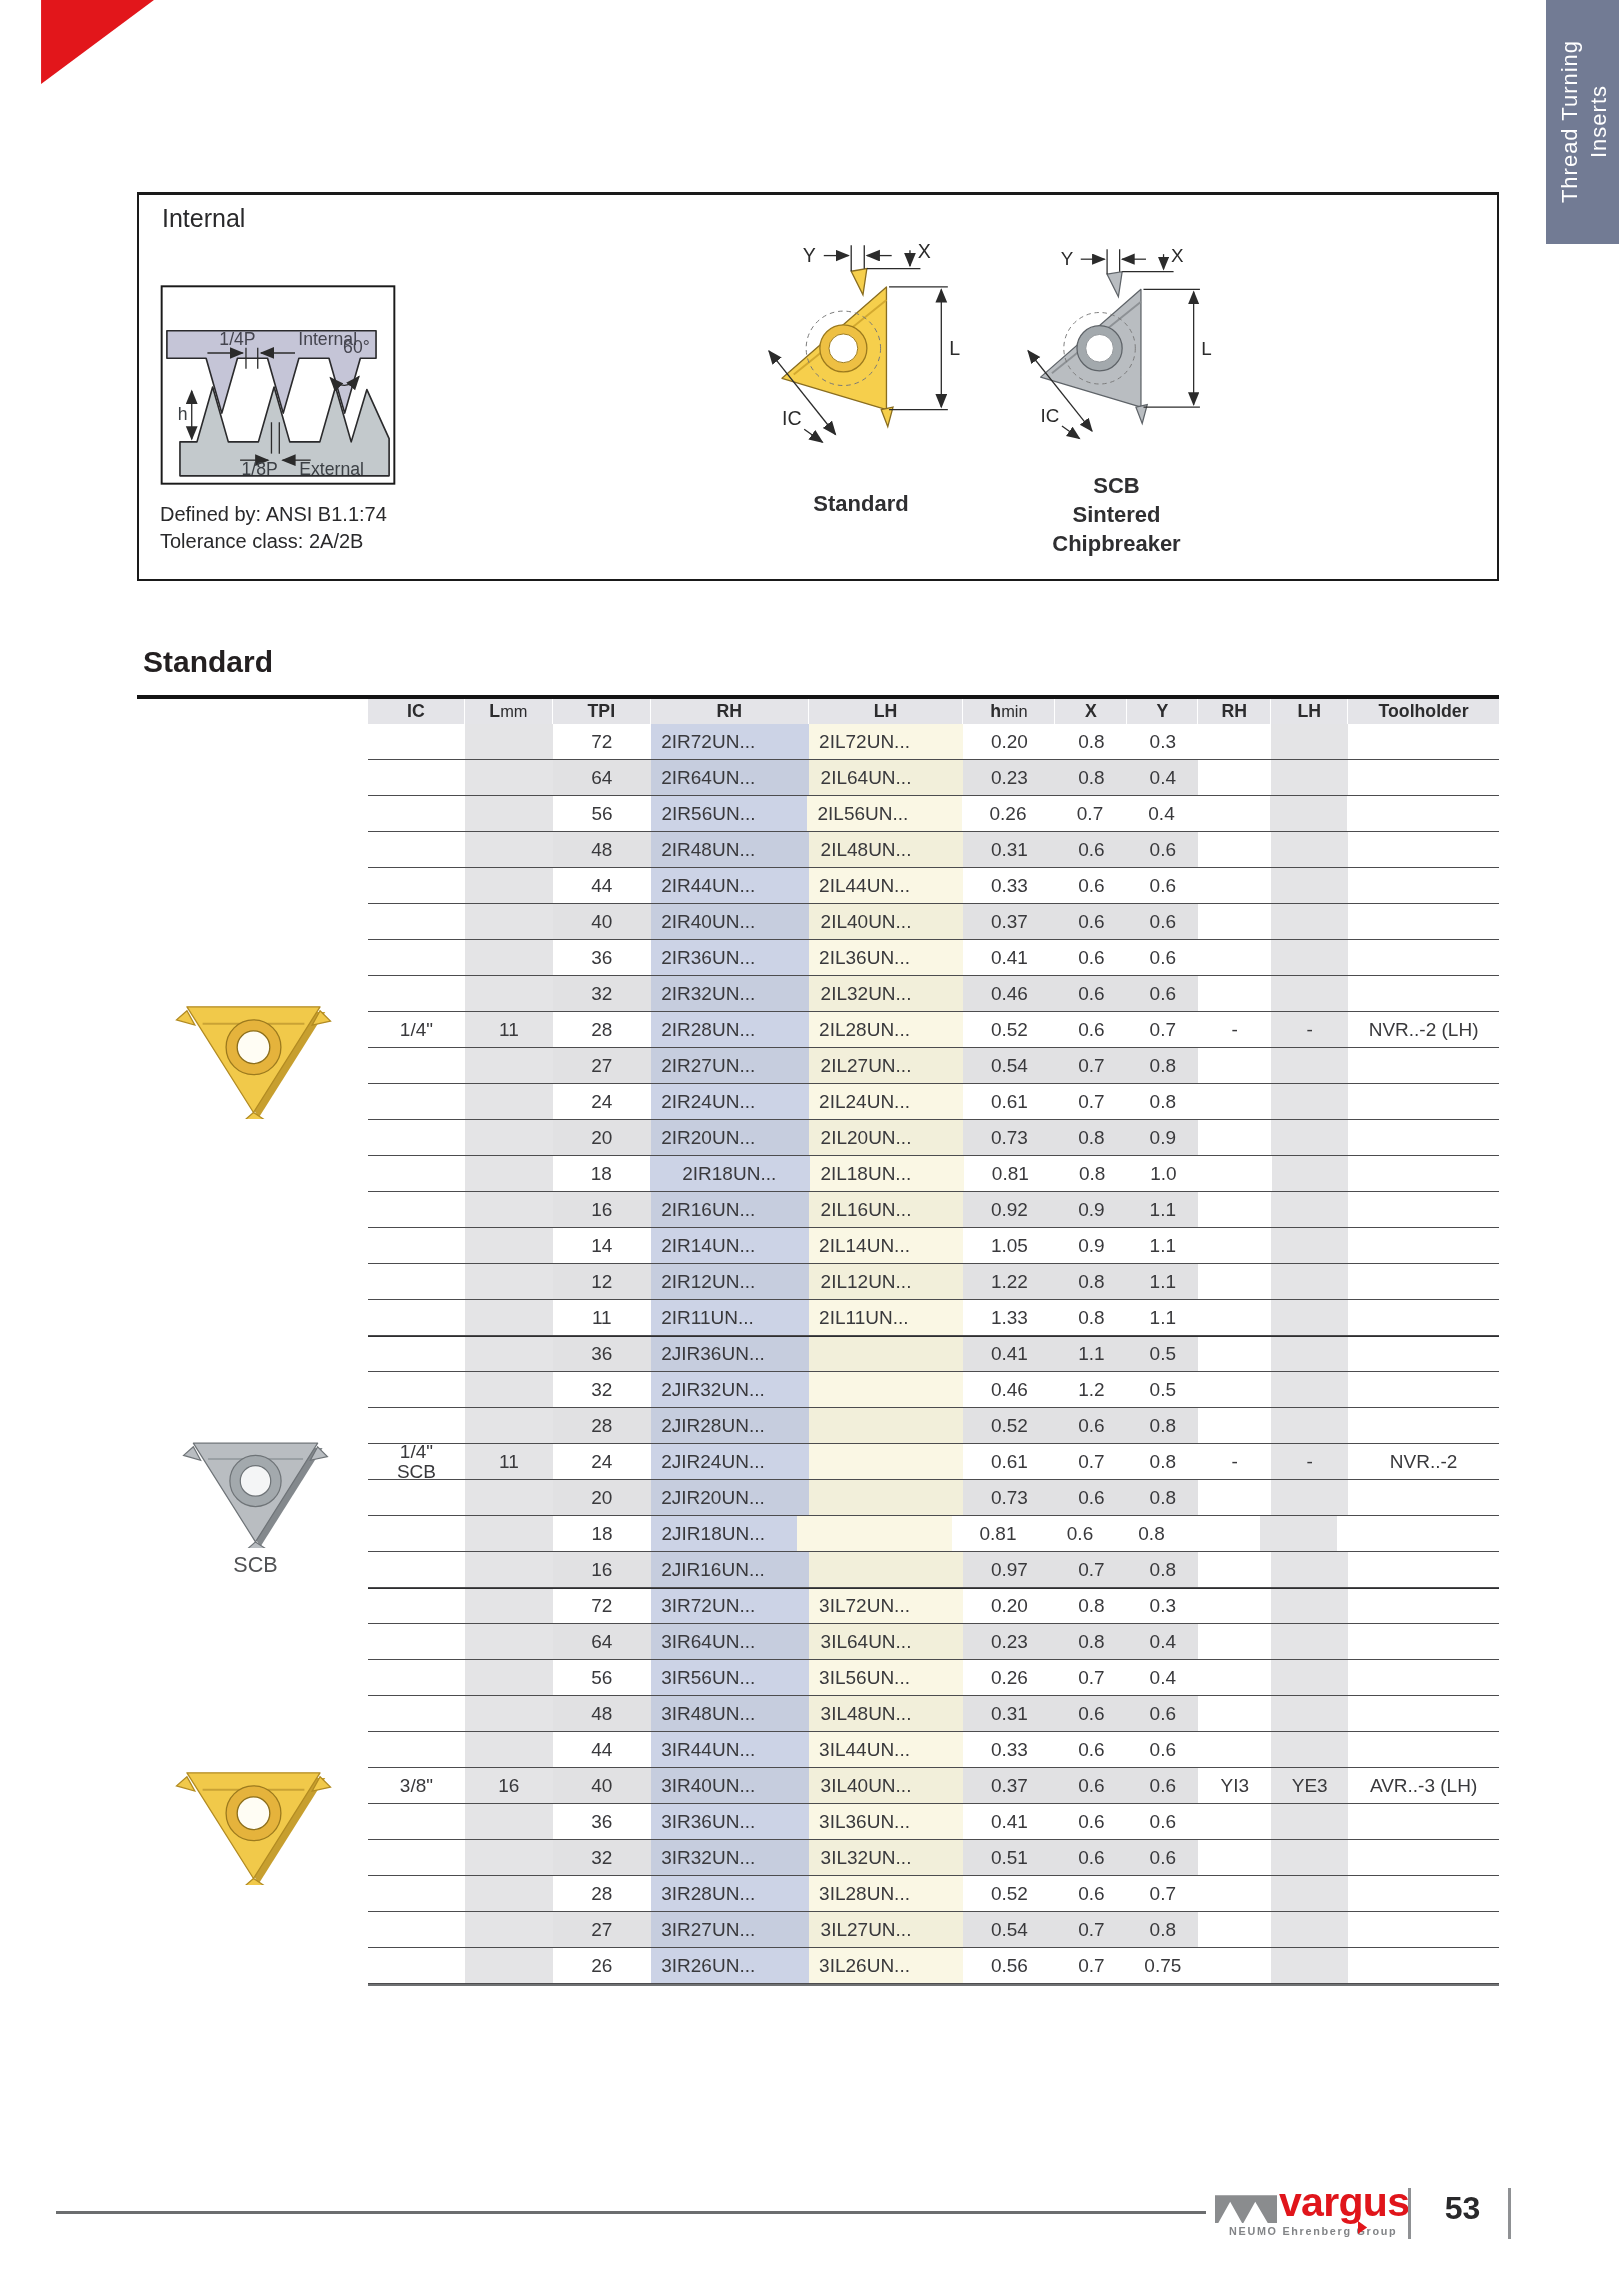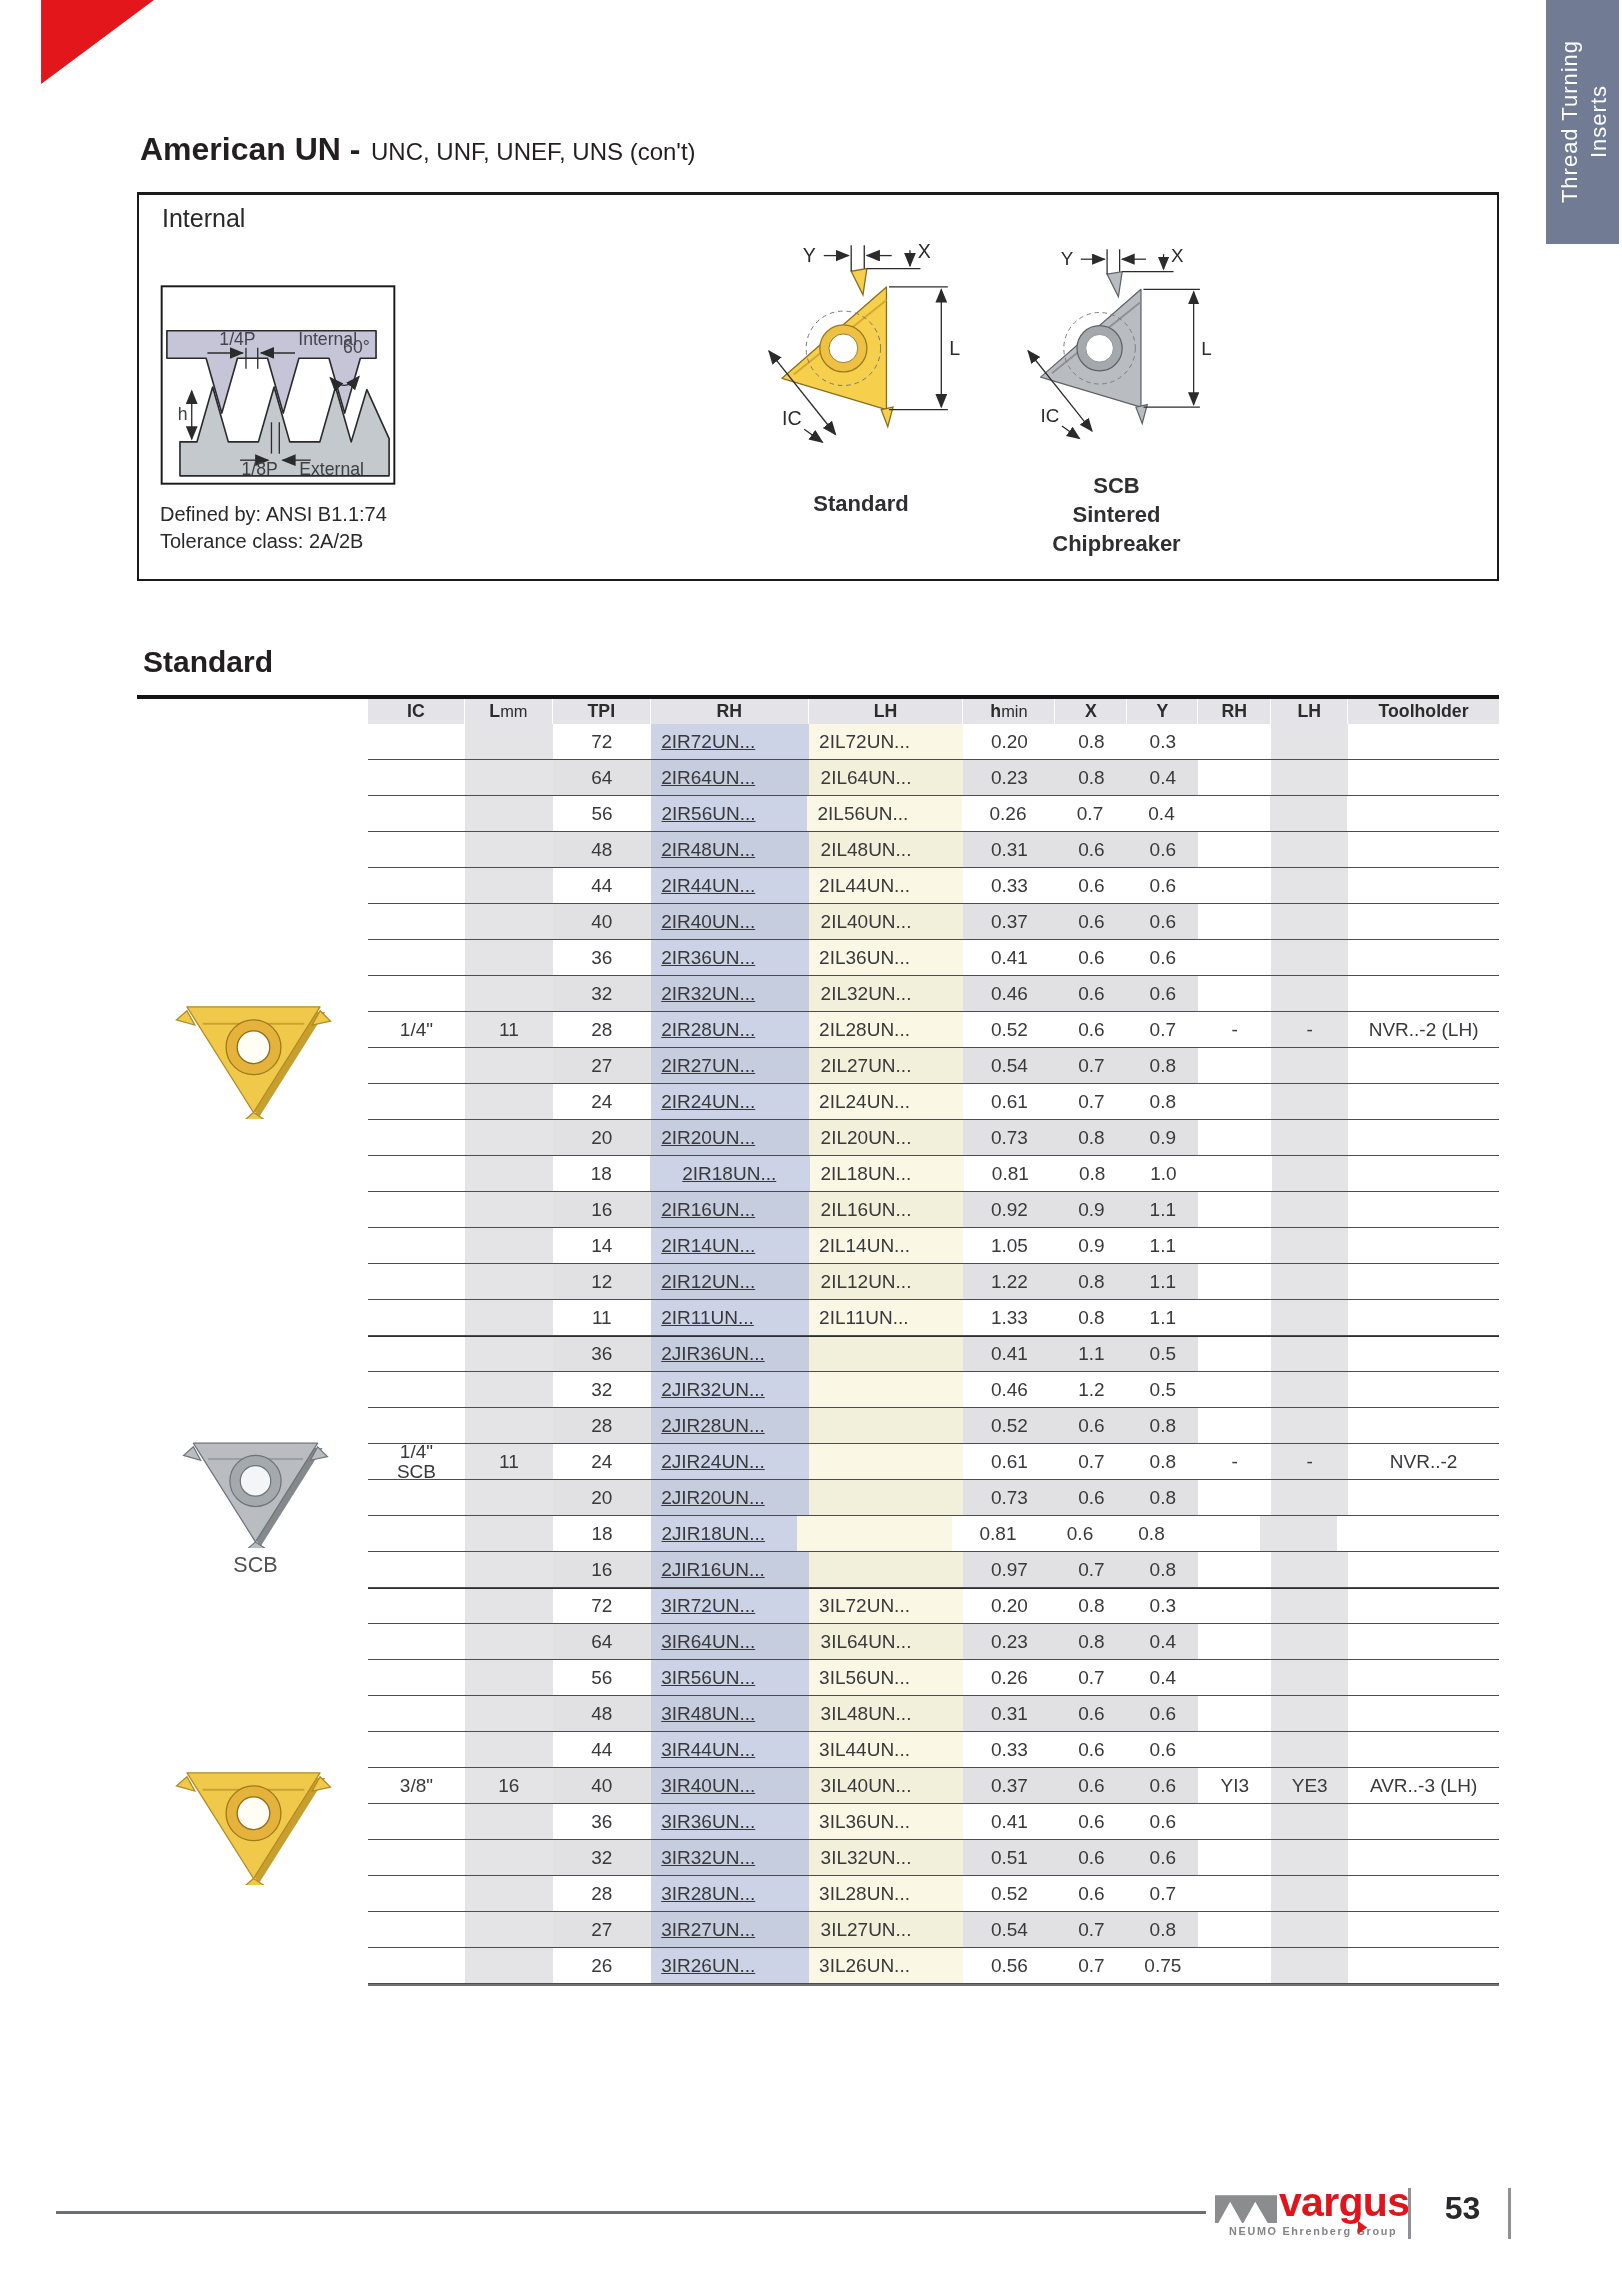--- a/index.html
+++ b/index.html
@@ -42,21 +42,21 @@
       box-sizing:border-box;border-right:1.3px solid #ffffff;height:100%;}
   .t-band2 .t-hcell:last-child{border-right:none;}
   .t-band2 .t-hcell b{font-weight:bold;}
   .t-band2 .t-hcell span{font-weight:normal;font-size:16.4px;}
   .t-row{display:flex;height:36px;box-sizing:border-box;border-bottom:1.3px solid #4c4c4e;background:#ffffff;}
   .t-row.group-start{border-top:1.3px solid #2e2e30;}
   .t-cell{display:flex;align-items:center;justify-content:center;height:100%;box-sizing:border-box;
       font-size:19px;color:#39393c;white-space:pre-line;text-align:center;line-height:20px;}
   .t-cell.left{justify-content:flex-start;padding-left:10.5px;}
   .c1,.c9{background:#e4e4e6;}
-  .c3{background:#ccd3e6;text-decoration:underline;}
+  .c3{background:#ccd3e6;}
   .c4{background:#faf7e4;}
   .t-row.stripe .c2,.t-row.stripe .c5,.t-row.stripe .c6,.t-row.stripe .c7{background:#e1e1e3;}
   .t-row.stripe .c3{background:#c6cdde;}
   .t-row.stripe .c4{background:#f2efda;padding-left:12px;}
 
   
   #scb-photo-label{left:181px;top:1552px;width:149px;text-align:center;font-size:21.6px;color:#515254;}
 
   
   #footer-rule{left:56px;top:2211px;width:1150px;height:2.6px;background:#6b6d6f;}
@@ -85,24 +85,20 @@
     <polygon points="0,0 172,0 0,128" fill="#e2161b"></polygon>
   </svg>
 
   <div class="abs" id="side-tab">
     <div id="side-tab-text">
       <div>Thread Turning</div>
       <div>Inserts</div>
     </div>
   </div>
 
-  <div class="abs" id="title">
-    <span class="main">American UN -</span>
-    <span class="sub">UNC, UNF, UNEF, UNS (con't)</span>
-  </div>
 
   <div class="abs" id="internal-box"></div>
   <div class="abs" id="internal-heading">Internal</div>
 
   <svg class="abs" style="left:160px;top:285px" width="236" height="200" viewBox="0 0 360 306">
     <rect x="2" y="2" width="356" height="302" fill="#ffffff" stroke="#1a1a1a" stroke-width="3"></rect>
     <path d="M10,70 H330 V112 H306 L282,196 L258,112 H212 L188,196 L164,112 H118 L94,196 L70,112 H10 Z" fill="#c5c5d7" stroke="#2a2a2c" stroke-width="2.5" stroke-linejoin="round"></path>
     <path d="M30,292 V240 H56 L80,156 L104,240 H150 L174,156 L198,240 H244 L268,156 L292,240 L316,160 L350,235 V292 Z" fill="#c3c9cc" stroke="#2a2a2c" stroke-width="2.5" stroke-linejoin="round"></path>
     <line x1="131" y1="96" x2="131" y2="128" stroke="#2b2b2b" stroke-width="2"></line>
     <line x1="149" y1="96" x2="149" y2="128" stroke="#2b2b2b" stroke-width="2"></line>

